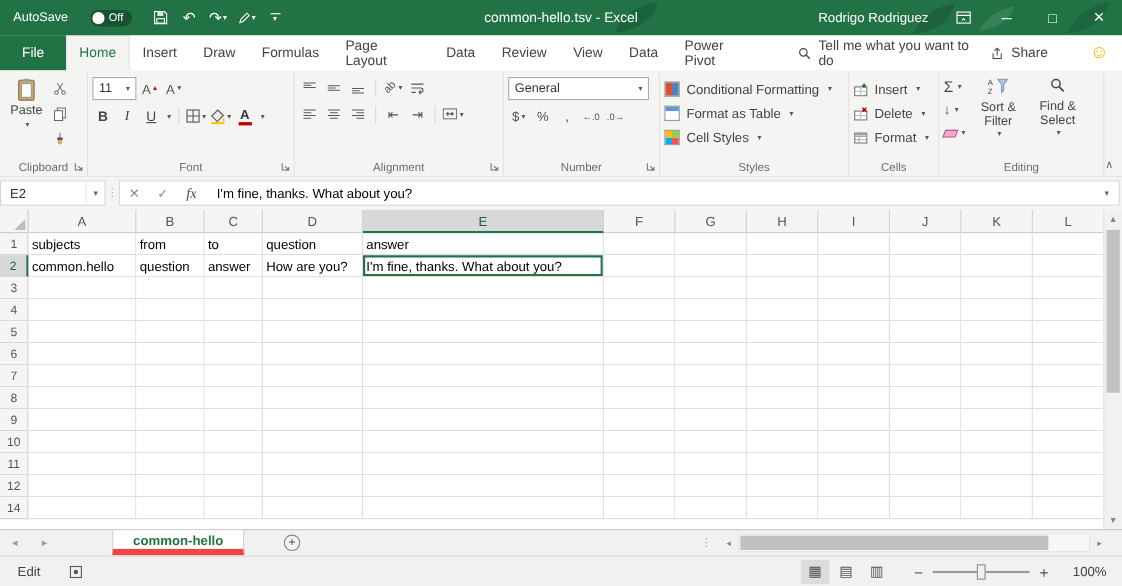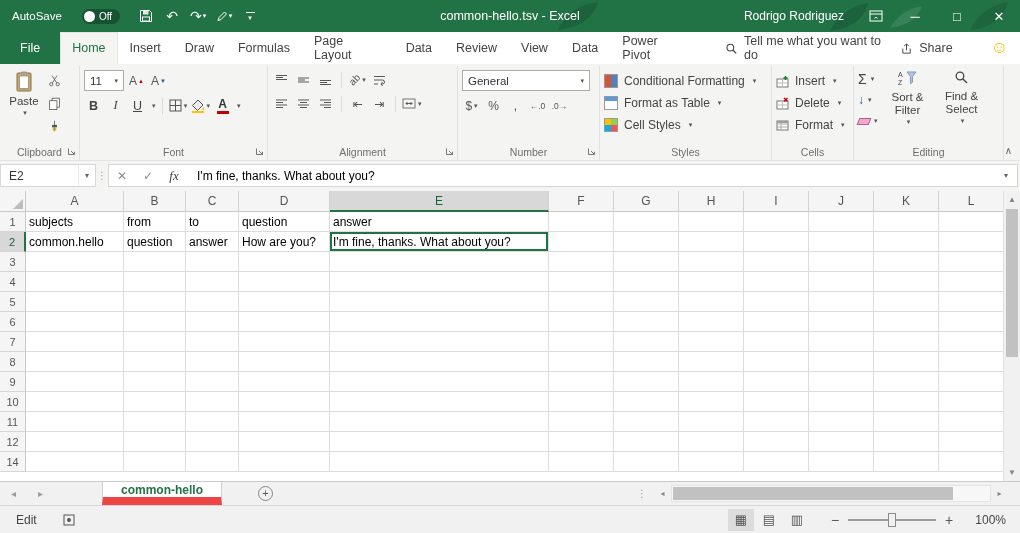--- a/index.html
+++ b/index.html
@@ -102,21 +102,21 @@
   .cell{flex:0 0 auto;border-right:1px solid #dcdcdc;border-bottom:1px solid #dcdcdc;display:flex;align-items:center;padding:0 3px;font-size:12px;color:#000;white-space:nowrap;overflow:hidden;background:#fff;}
   .cell.selected{box-shadow:inset 0 0 0 2px #217346;}
   .vscroll{flex:0 0 17px;background:#f1f1f1;border-left:1px solid #e2e2e2;display:flex;flex-direction:column;}
   .vs-btn{flex:0 0 17px;display:flex;align-items:center;justify-content:center;color:#848484;font-size:8px;}
   .vs-track{flex:1;position:relative;}
   .vs-thumb{position:absolute;top:1px;left:2px;right:2px;height:58%;background:#c1c1c1;}
 
   
   .sheet-bar{flex:0 0 24px;background:#f1f1f1;border-top:1px solid #c9c9c9;display:flex;align-items:stretch;}
   .sb-nav{width:27px;display:flex;align-items:center;justify-content:center;color:#9b9b9b;font-size:10px;}
-  .sheet-tab{margin-left:48px;display:flex;align-items:center;padding:0 18px;background:#fff;border-left:1px solid #cfcfcf;border-right:1px solid #cfcfcf;border-bottom:8px solid #ef4444;color:#217346;font-weight:bold;font-size:12px;}
+  .sheet-tab{margin-left:48px;display:flex;align-items:center;padding:0 18px;background:#fff;border-left:1px solid #cfcfcf;border-right:1px solid #cfcfcf;border-bottom:6px solid #ef4444;color:#217346;font-weight:bold;font-size:12px;}
   .add-sheet{margin-left:36px;display:flex;align-items:center;}
   .add-circle{width:15px;height:15px;border-radius:50%;border:1px solid #868686;color:#555;display:flex;align-items:center;justify-content:center;font-size:11px;line-height:1;}
   .sb-dots{margin-left:auto;color:#999;display:flex;align-items:center;font-size:10px;padding:0 7px;}
   .hscroll{display:flex;align-items:center;margin-right:12px;}
   .hs-btn{width:17px;height:17px;display:flex;align-items:center;justify-content:center;color:#848484;font-size:8px;}
   .hs-track{width:320px;height:17px;background:#f7f7f7;border:1px solid #e4e4e4;position:relative;}
   .hs-thumb{position:absolute;left:1px;top:1px;bottom:1px;width:88%;background:#c1c1c1;}
 
   
   .status-bar{flex:0 0 28px;background:#f1f1f1;border-top:1px solid #d6d6d6;display:flex;align-items:center;color:#444;}

